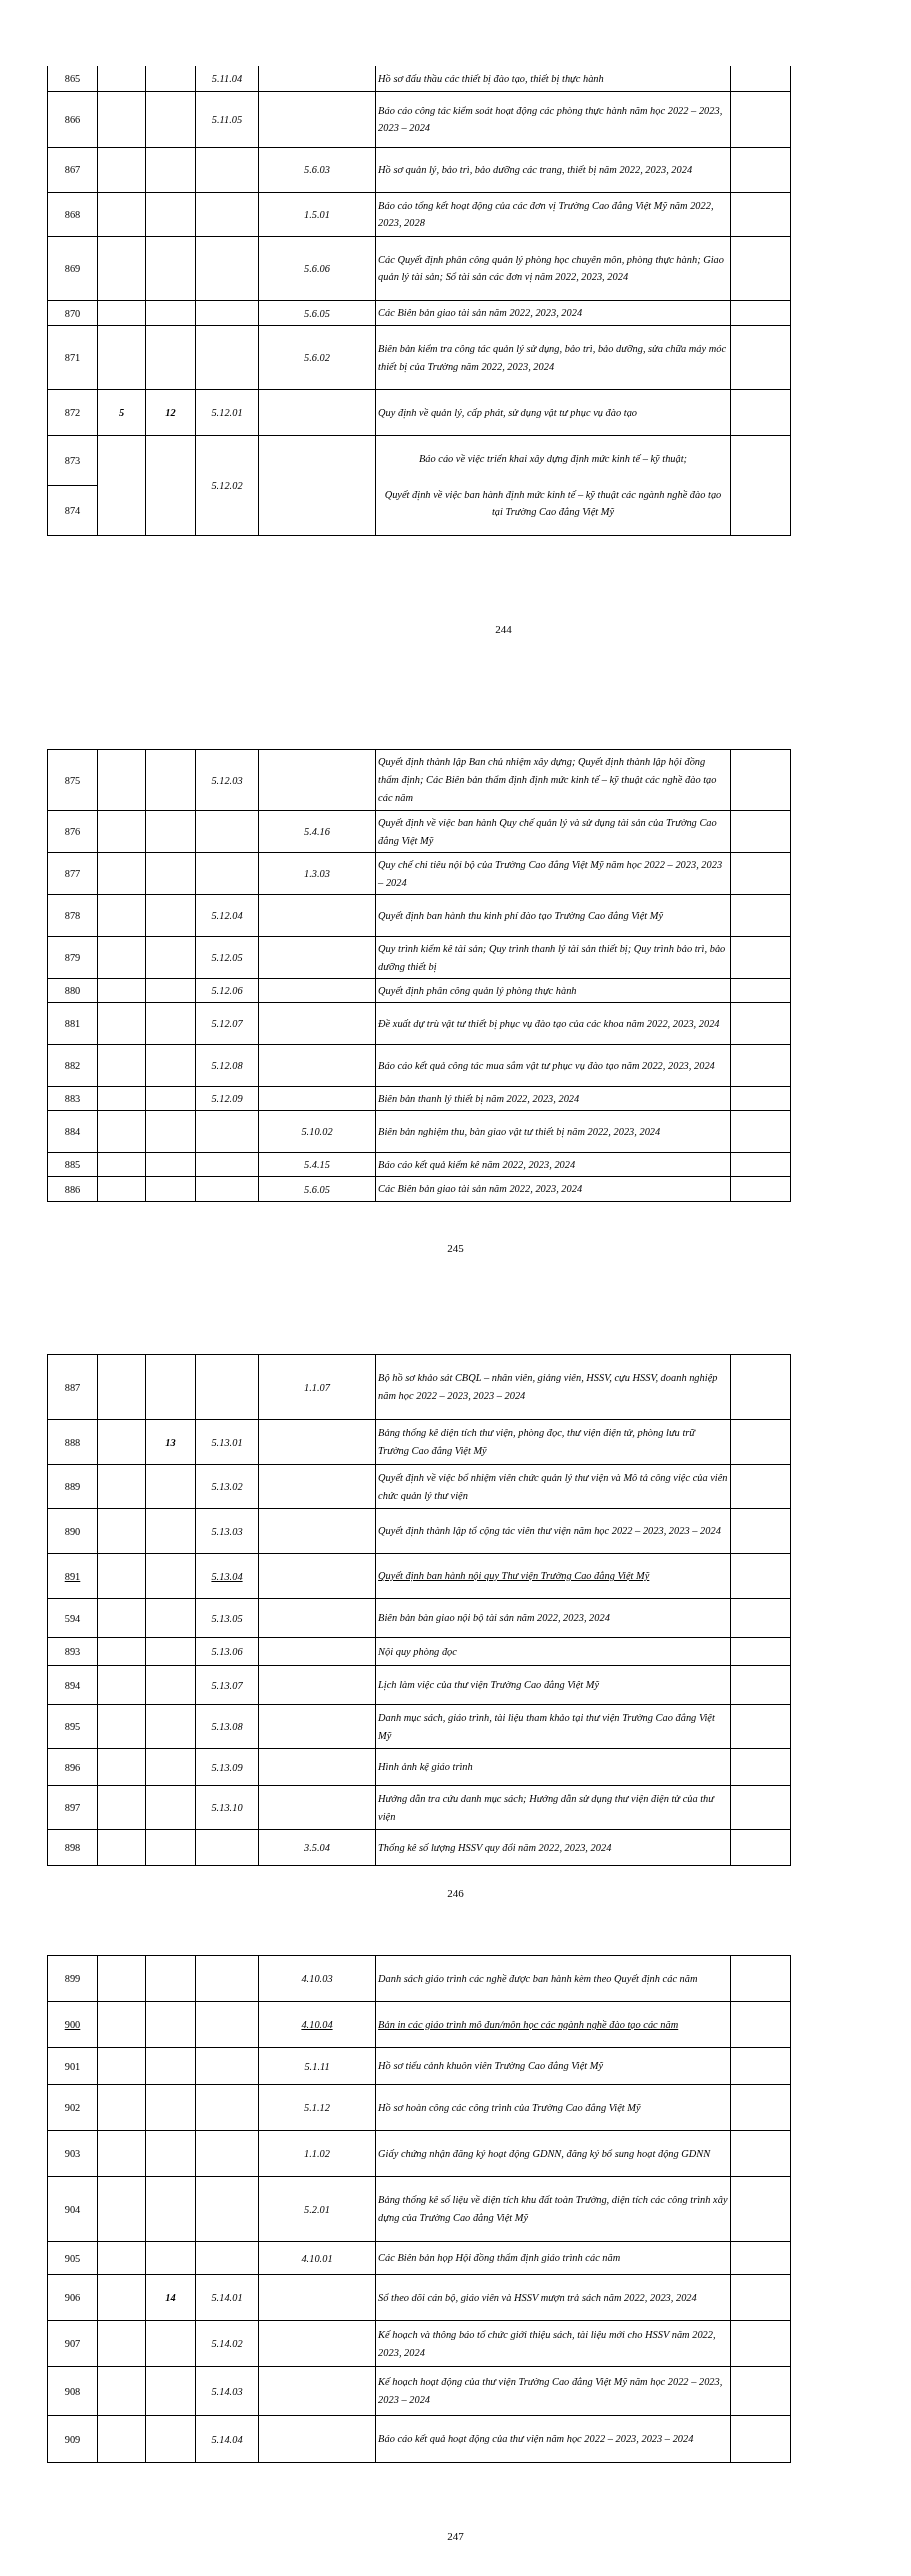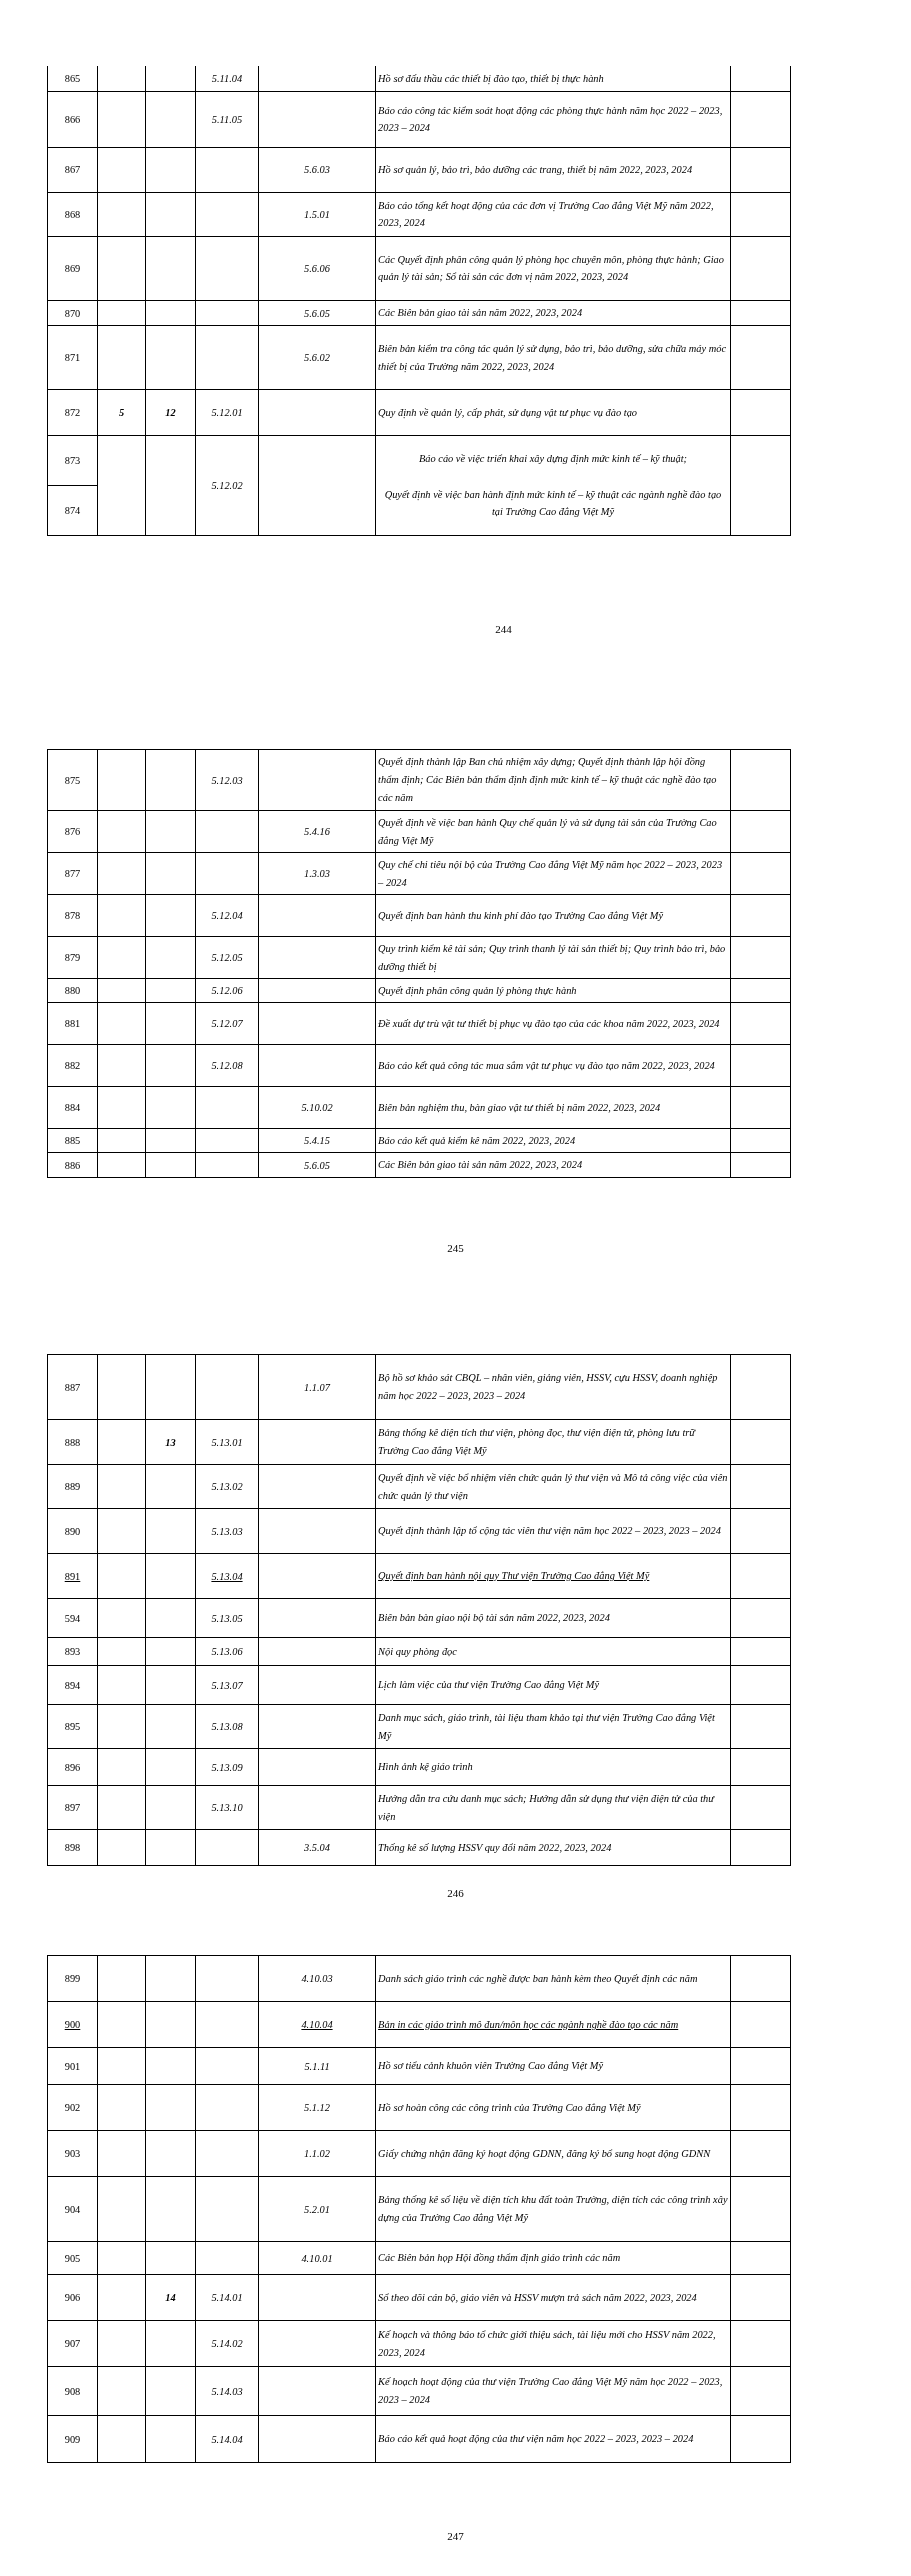--- a/index.html
+++ b/index.html
@@ -81,21 +81,21 @@
     <td class="c5">5.6.03</td>
     <td class="c6">Hồ sơ quản lý, bảo trì, bảo dưỡng các trang, thiết bị năm 2022, 2023, 2024</td>
     <td class="c7"></td>
   </tr>
         <tr style="height: 44px;">
     <td class="c1">868</td>
     <td class="c2"></td>
     <td class="c3"></td>
     <td class="c4"></td>
     <td class="c5">1.5.01</td>
-    <td class="c6">Báo cáo tổng kết hoạt động của các đơn vị Trường Cao đẳng Việt Mỹ năm 2022, 2023, 2024</td>
+    <td class="c6">Báo cáo tổng kết hoạt động của các đơn vị Trường Cao đẳng Việt Mỹ năm 2022, 2023, 2028</td>
     <td class="c7"></td>
   </tr>
         <tr style="height: 64px;">
     <td class="c1">869</td>
     <td class="c2"></td>
     <td class="c3"></td>
     <td class="c4"></td>
     <td class="c5">5.6.06</td>
     <td class="c6">Các Quyết định phân công quản lý phòng học chuyên môn, phòng thực hành; Giao quản lý tài sản; Sổ tài sản các đơn vị năm 2022, 2023, 2024</td>
     <td class="c7"></td>
@@ -224,20 +224,29 @@
   </tr>
         <tr style="height: 42px;">
     <td class="c1">882</td>
     <td class="c2"></td>
     <td class="c3"></td>
     <td class="c4">5.12.08</td>
     <td class="c5"></td>
     <td class="c6">Báo cáo kết quả công tác mua sắm vật tư phục vụ đào tạo năm 2022, 2023, 2024</td>
     <td class="c7"></td>
   </tr>
+        <tr style="height: 24px;">
+    <td class="c1">883</td>
+    <td class="c2"></td>
+    <td class="c3"></td>
+    <td class="c4">5.12.09</td>
+    <td class="c5"></td>
+    <td class="c6">Biên bản thanh lý thiết bị năm 2022, 2023, 2024</td>
+    <td class="c7"></td>
+  </tr>
         <tr style="height: 42px;">
     <td class="c1">884</td>
     <td class="c2"></td>
     <td class="c3"></td>
     <td class="c4"></td>
     <td class="c5">5.10.02</td>
     <td class="c6">Biên bản nghiệm thu, bàn giao vật tư thiết bị năm 2022, 2023, 2024</td>
     <td class="c7"></td>
   </tr>
         <tr style="height: 24px;">

